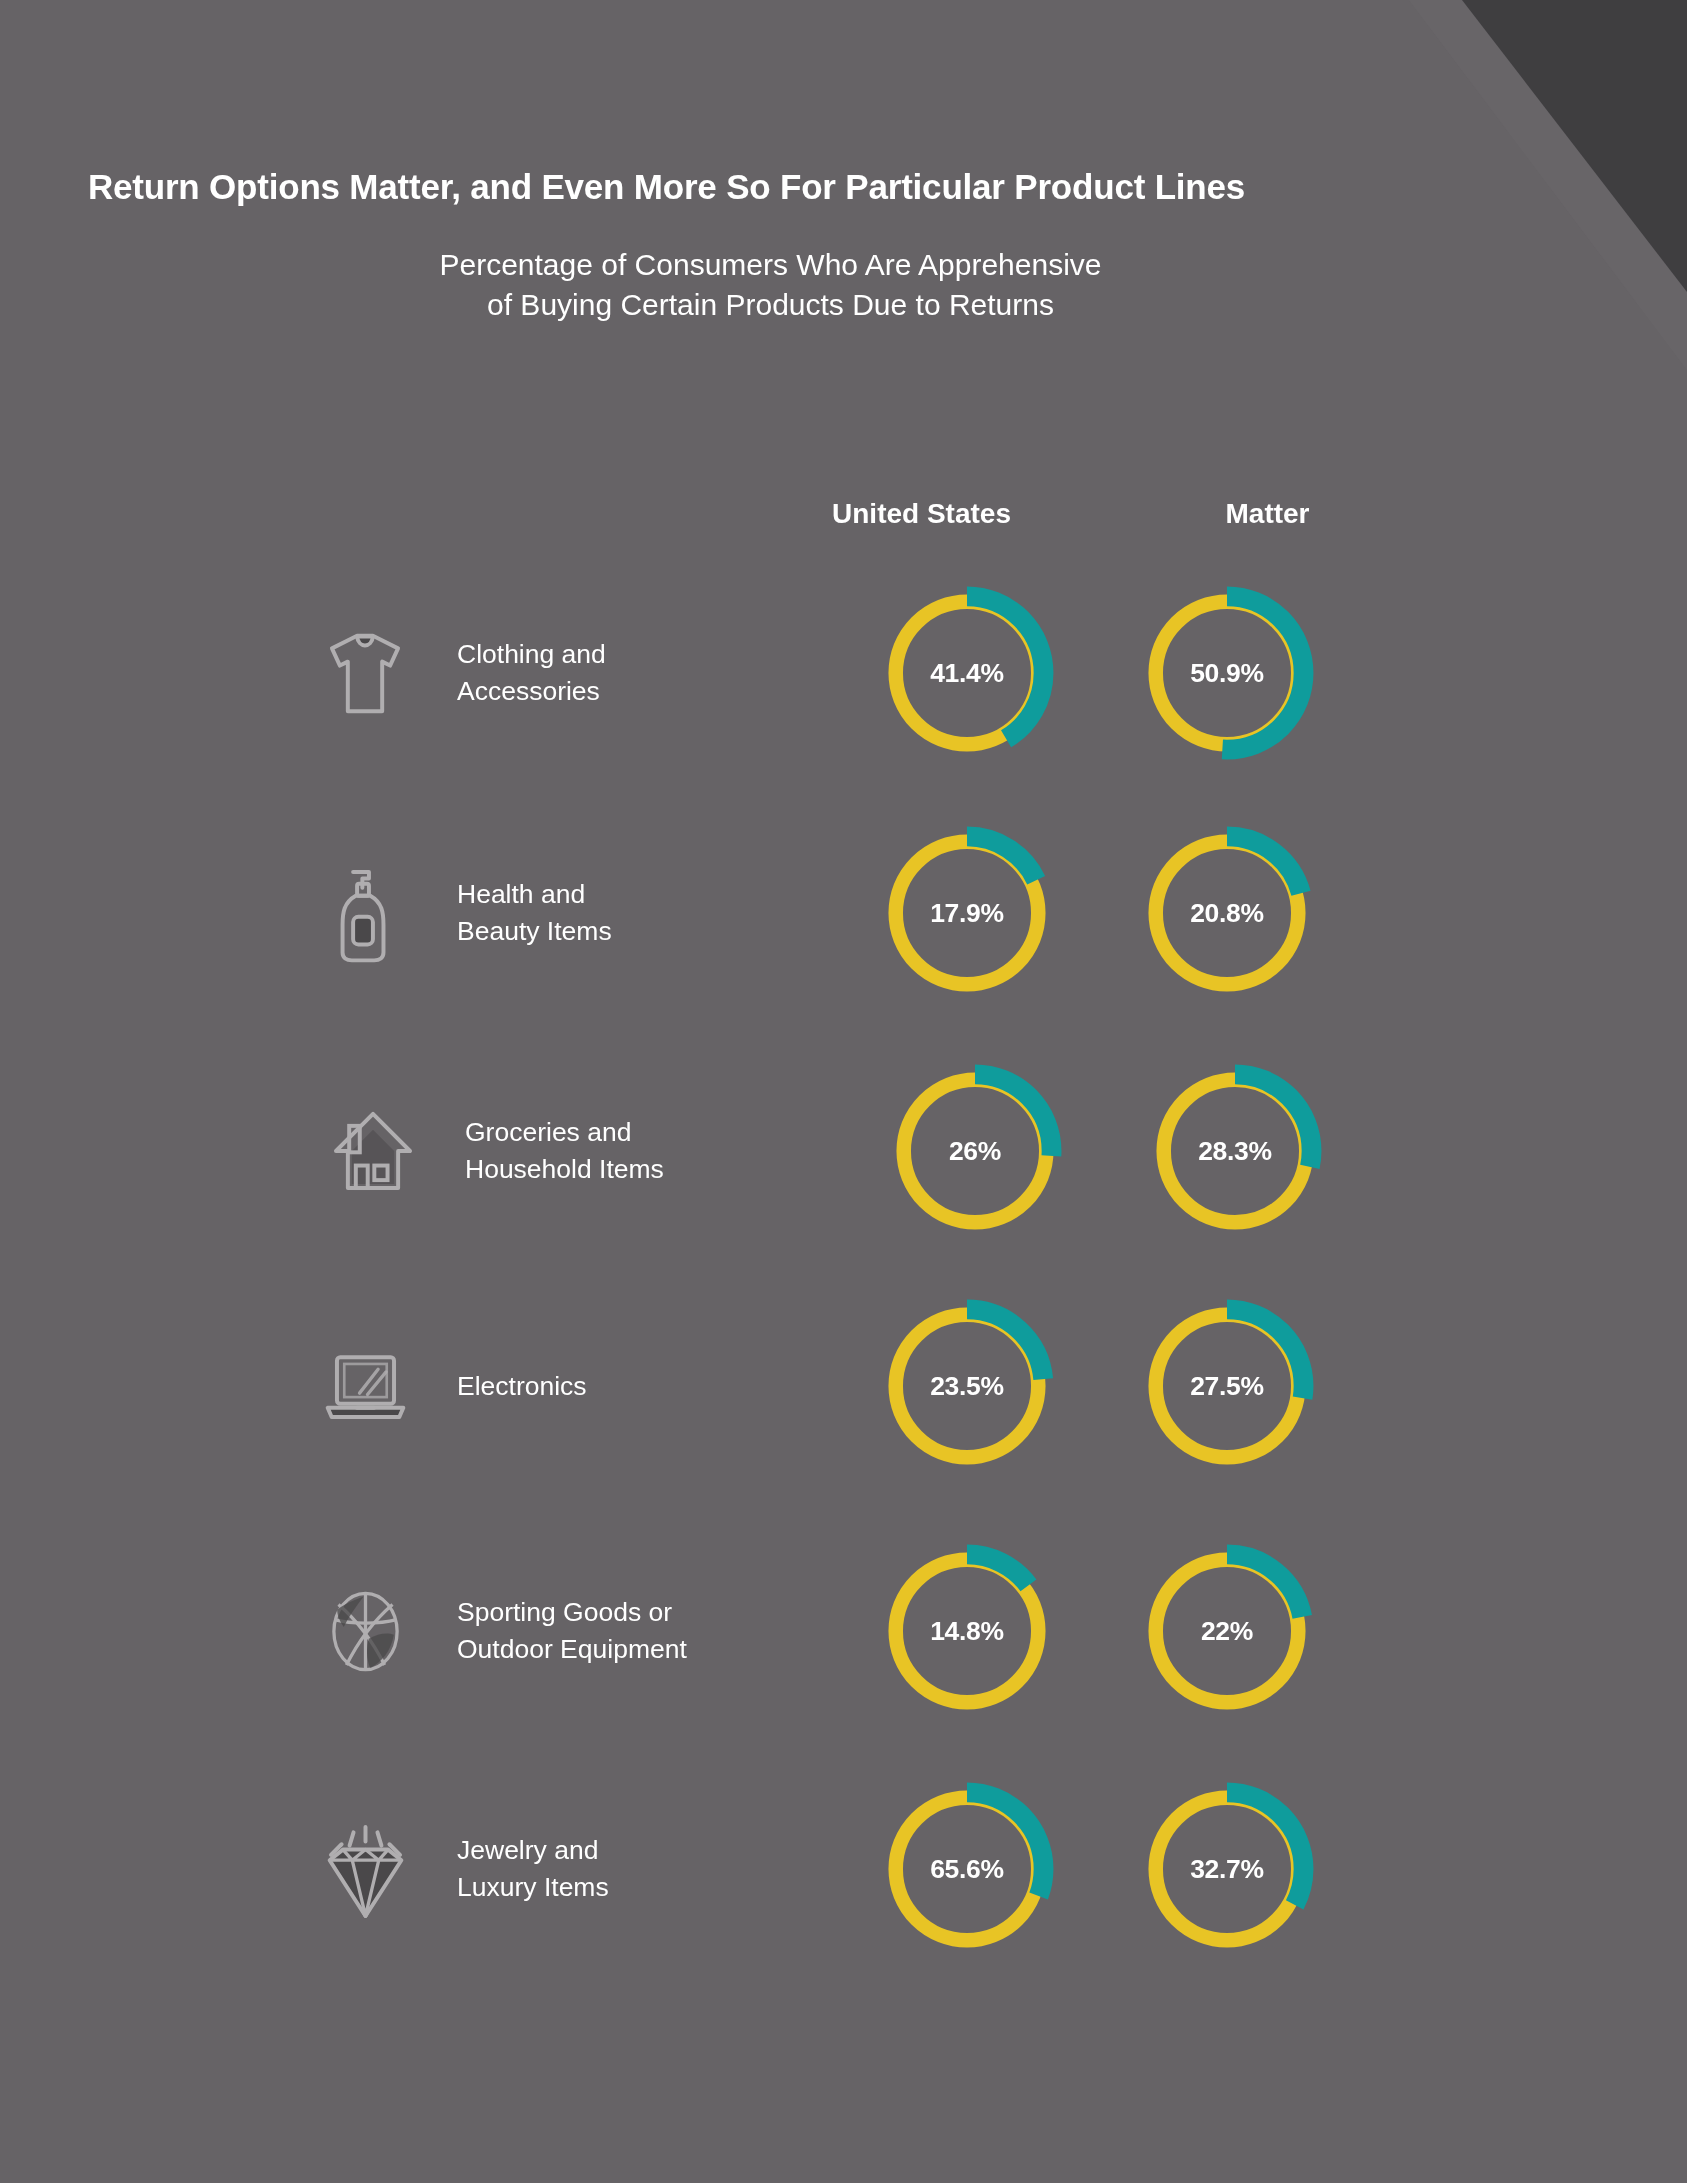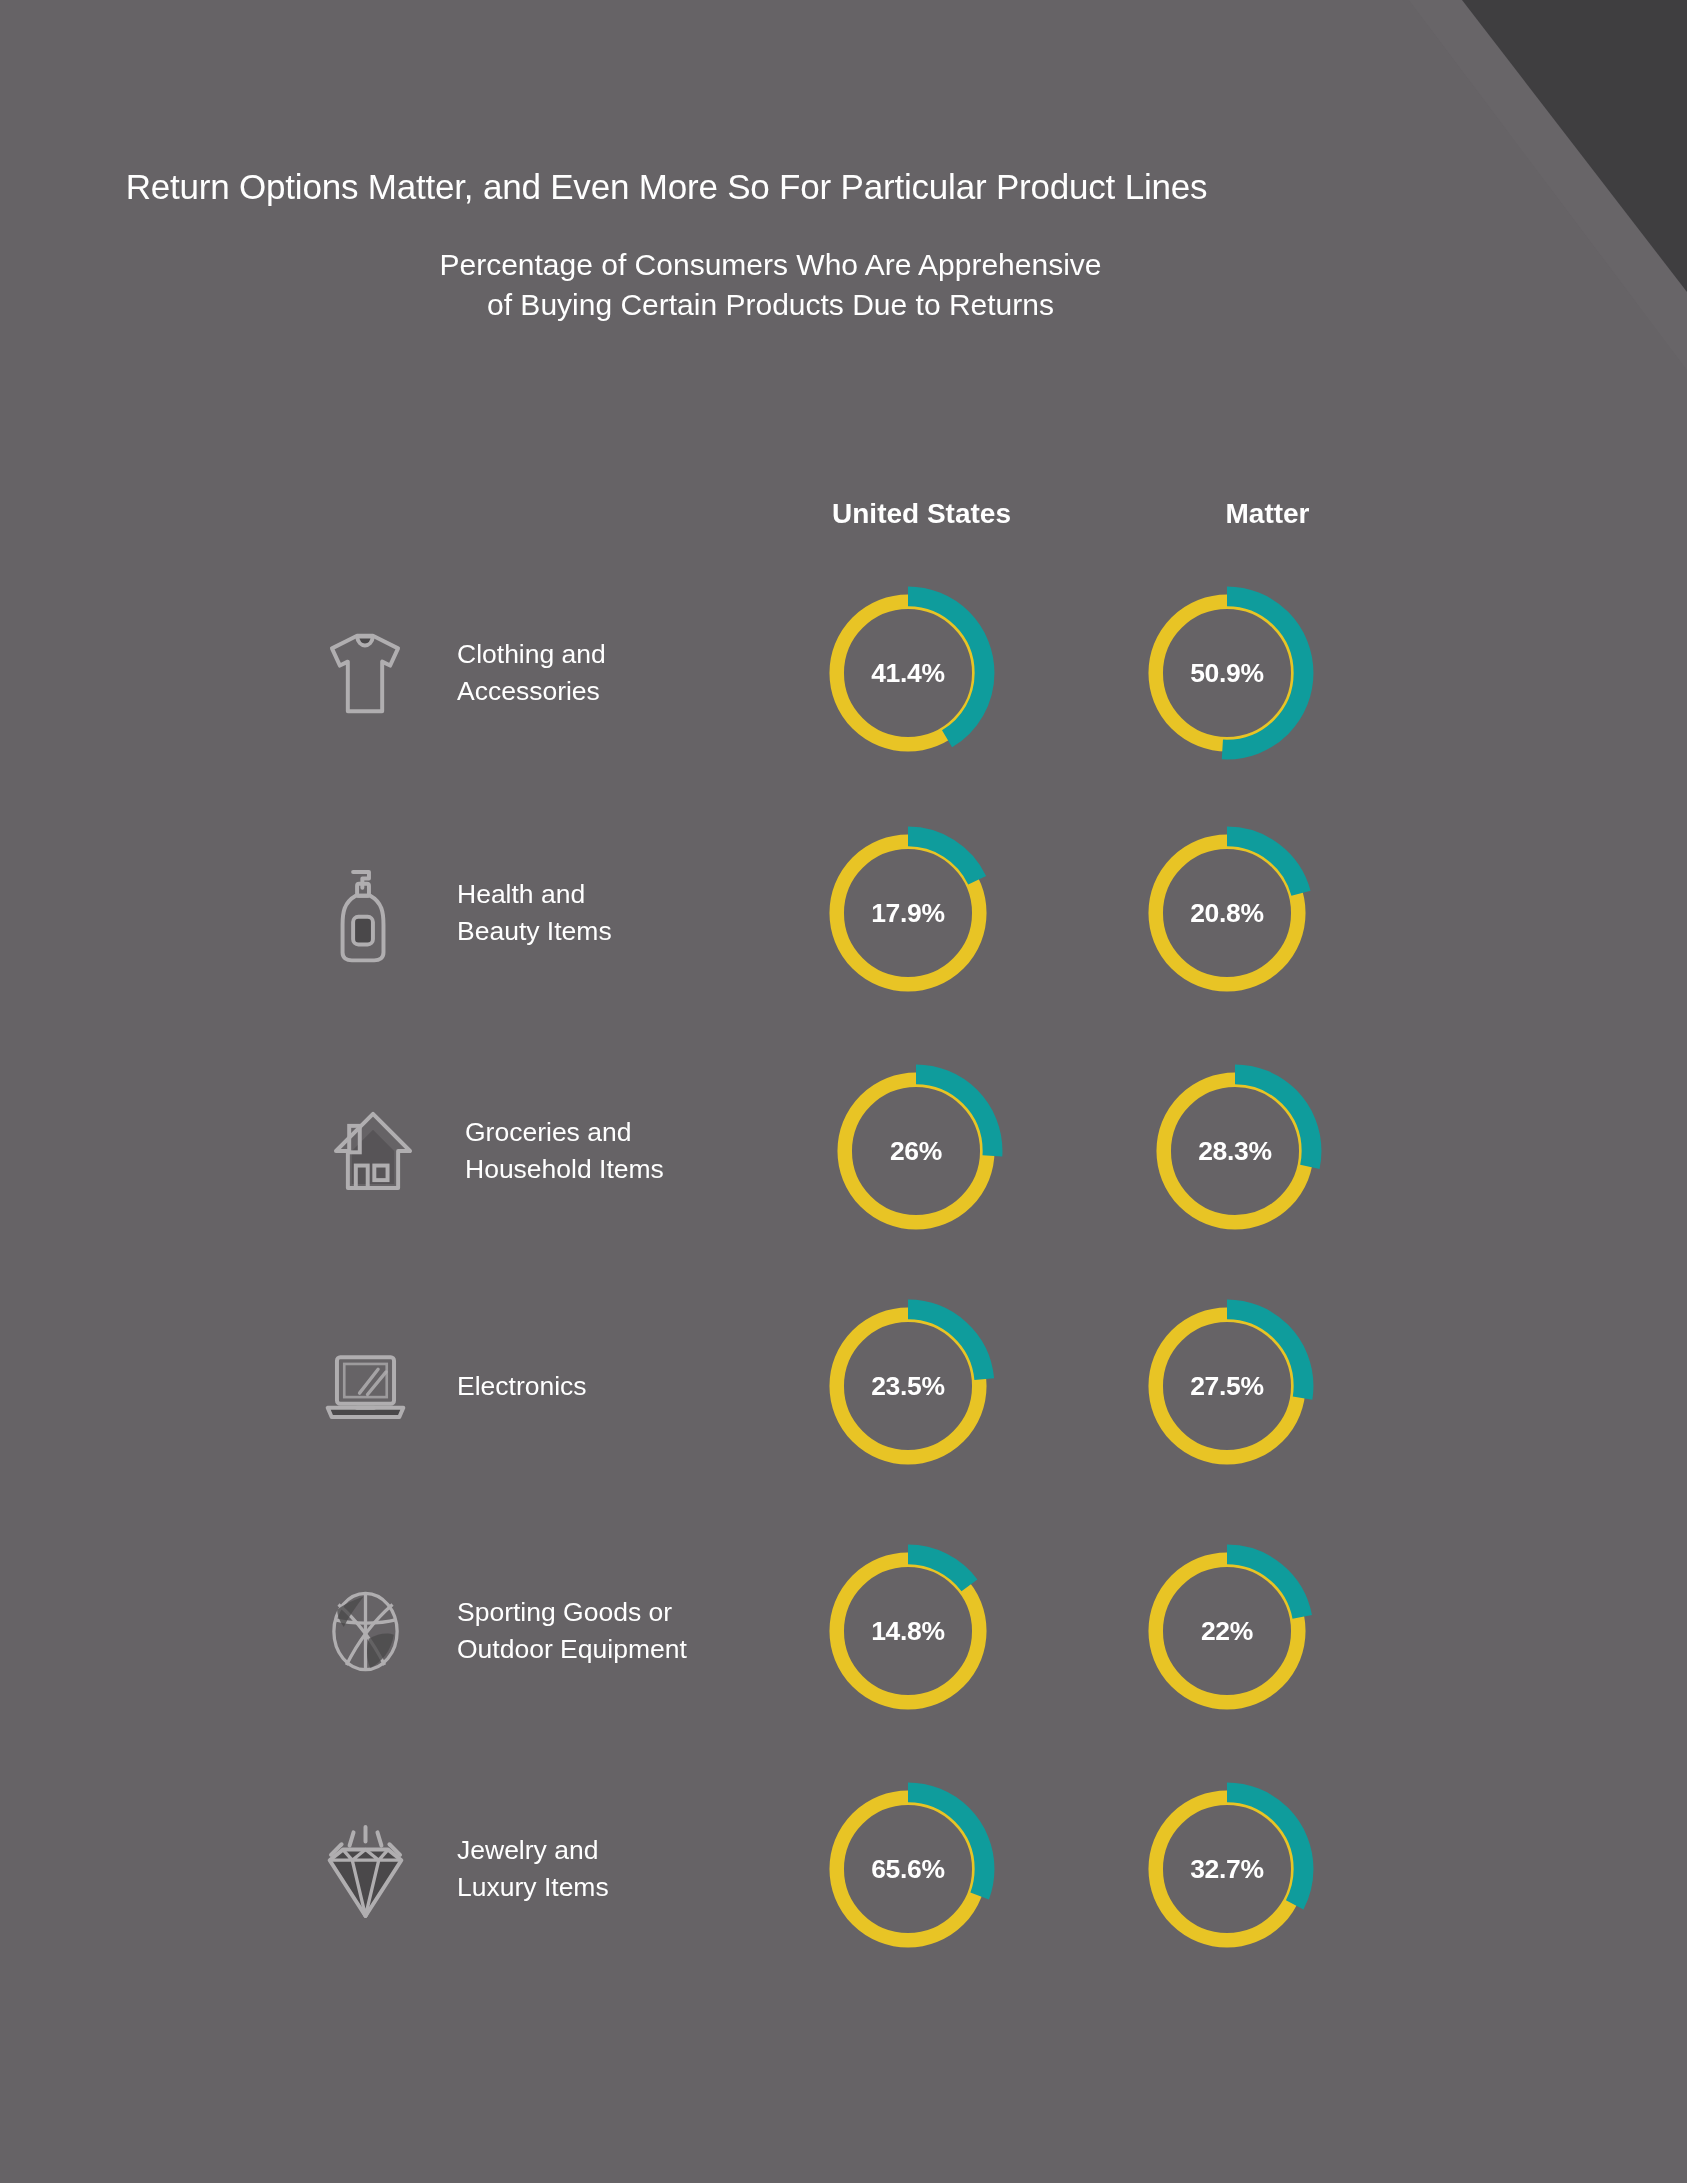--- a/index.html
+++ b/index.html
@@ -33,21 +33,21 @@
     z-index:1;
     opacity:.35;
   }
 
   
   .header{position:absolute;left:0;top:0;width:1687px;z-index:5;text-align:center;}
   .title{
     margin:0;padding:0;
     color:#ffffff;
     font-size:35px;
-    font-weight:normal;
+    font-weight:bold;
     letter-spacing:-0.2px;
     position:absolute;
     top:167px;left:0;width:1479px;
     text-align:center;
     padding-right:146px;
     box-sizing:border-box;
   }
   .subtitle{
     position:absolute;
     top:245px;left:0;width:1687px;
@@ -92,21 +92,21 @@
     color:#ffffff;
     font-size:26.5px;
     line-height:1.38;
   }
   .label-cell span{display:block;}
 
   .donut{
     position:absolute;top:0;
     width:198px;height:198px;
   }
-  .donut.us{left:809px;text-align:right;}
+  .donut.us{left:868px;text-align:right;}
   .donut.ca{left:1128px;text-decoration:underline;}
   .donut svg{display:block;width:198px;height:198px;}
   .donut .val{
     position:absolute;left:0;top:0;width:198px;height:198px;
     display:flex;align-items:center;justify-content:center;
     color:#ffffff;font-size:26.5px;font-weight:bold;
     letter-spacing:-0.3px;
     pointer-events:none;
   }
 </style>

